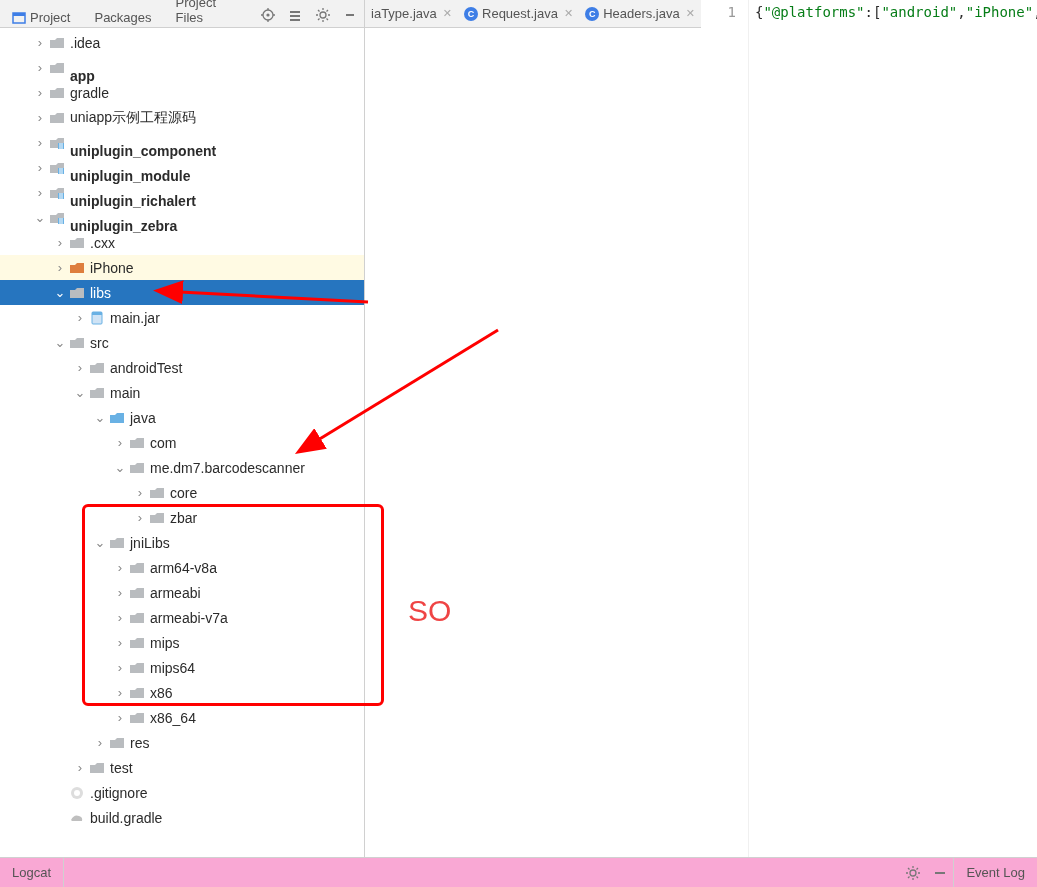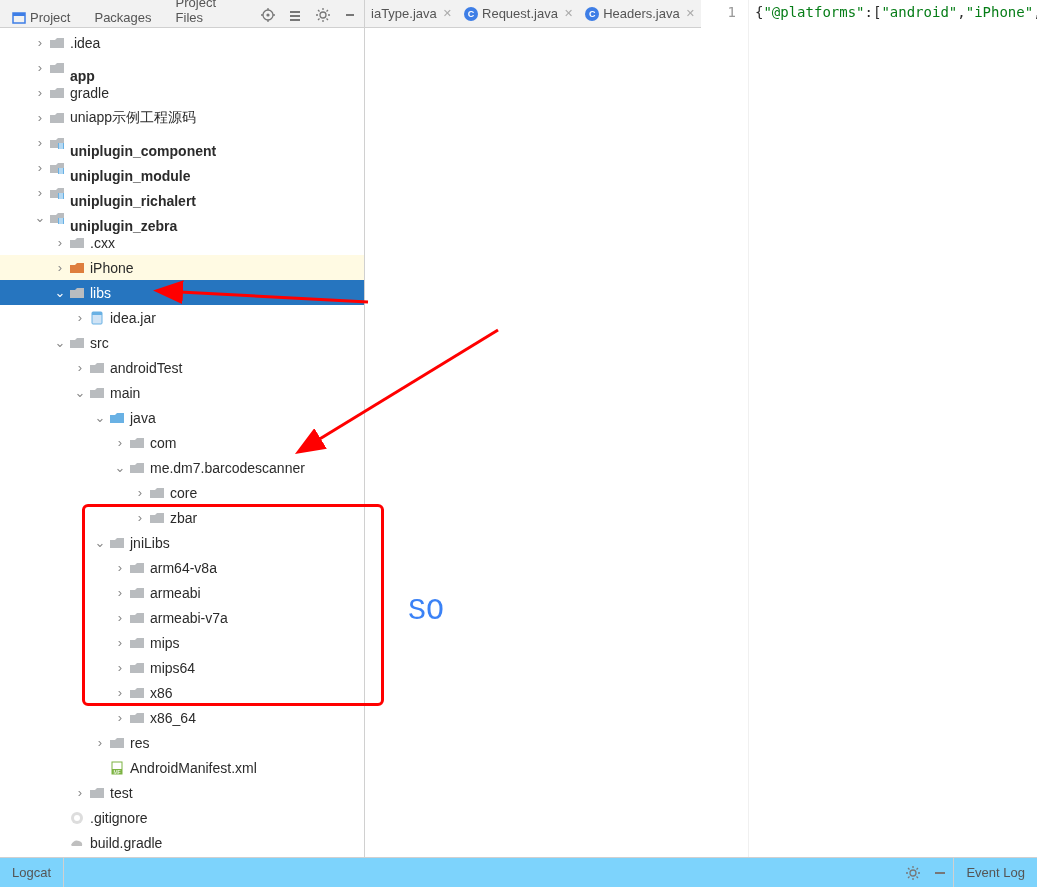--- a/index.html
+++ b/index.html
@@ -39,29 +39,29 @@
   .editor-body { flex: 1; display: flex; background: #fff; position: relative; }
   .gutter { width: 48px; text-align: right; padding: 4px 12px 0 0; color: #999; font-family: Consolas, monospace; font-size: 14px; background: #fff; border-right: 1px solid #f0f0f0; }
   .code-area { flex: 1; padding: 4px 0 0 6px; font-family: Consolas, monospace; font-size: 14px; white-space: pre; overflow: hidden; }
   .tok-brace { color: #2b2b2b; }
   .tok-key { color: #067d17; font-weight: 500; }
   .tok-str { color: #067d17; font-weight: 500; }
   
   .breadcrumb-bar { height: 26px; border-top: 1px solid #d4d4d4; display: flex; align-items: center; justify-content: center; background: #fff; font-size: 13px; color: #555; }
   
   
-  .bottom-bar { height: 30px; border-top: 1px solid #d0d0d0; display: flex; align-items: center; background: #7dd3fc; font-size: 13px; color: #555; }
+  .bottom-bar { height: 30px; border-top: 1px solid #d0d0d0; display: flex; align-items: center; background: #f9a8d4; font-size: 13px; color: #555; }
   .bottom-bar .bb-left { padding: 0 12px; border-right: 1px solid #d0d0d0; height: 100%; display: flex; align-items: center; cursor: pointer; }
   .bottom-bar .bb-spacer { flex: 1; }
   .bottom-bar .bb-btn { padding: 0 6px; cursor: pointer; display: flex; align-items: center; color: #666; }
   .bottom-bar .bb-right { padding: 0 12px; border-left: 1px solid #d0d0d0; height: 100%; display: flex; align-items: center; cursor: pointer; }
   
   
   .anno-layer { position: absolute; left: 0; top: 0; pointer-events: none; z-index: 50; }
-  .anno-text { position: absolute; color: #3b82f6; font-size: 30px; font-family: Liberation Mono, monospace; }
+  .anno-text { position: absolute; color: #ef4444; font-size: 30px; font-family: Liberation Sans, sans-serif; }
   .red-box { position: absolute; border: 3px solid #ff0000; border-radius: 6px; }
   
   
   .vscroll-thumb { position: absolute; right: 1px; top: 28px; width: 10px; height: 200px; background: #cfcfcf; border-radius: 2px; }
   
   .watermark { position: absolute; right: 20px; bottom: 34px; color: #ddd; font-size: 12px; font-style: italic; pointer-events: none; }
 </style>
 </head>
 <body>
 
@@ -241,21 +241,21 @@
           </div>
           <div class="tree-row">
             <span class="indent" style="width: 72px;"></span>
             <span class="arrow">›</span>
             <span class="node-icon">
               <svg width="16" height="16" viewBox="0 0 16 16">
                 <rect x="3" y="2" width="10" height="12" rx="1" fill="#cfe3f5" stroke="#69b1e4"></rect>
                 <rect x="3" y="2" width="10" height="3" fill="#69b1e4"></rect>
               </svg>
             </span>
-            <span class="node-label">idea.jar</span>
+            <span class="node-label">main.jar</span>
           </div>
           <div class="tree-row">
             <span class="indent" style="width: 52px;"></span>
             <span class="arrow">⌄</span>
             <span class="node-icon">
               <svg width="16" height="16" viewBox="0 0 16 16">
                 <path d="M1 5 L6 5 L8 3 L15 3 L15 13 L1 13 Z" fill="#b9bcbf"></path>
               </svg>
             </span>
             <span class="node-label">src</span>
@@ -412,32 +412,20 @@
           </div>
           <div class="tree-row">
             <span class="indent" style="width: 92px;"></span>
             <span class="arrow">›</span>
             <span class="node-icon">
               <svg width="16" height="16" viewBox="0 0 16 16">
                 <path d="M1 5 L6 5 L8 3 L15 3 L15 13 L1 13 Z" fill="#b9bcbf"></path>
               </svg>
             </span>
             <span class="node-label">res</span>
-          </div>
-          <div class="tree-row">
-            <span class="indent" style="width: 92px;"></span>
-            <span class="arrow"></span>
-            <span class="node-icon">
-              <svg width="16" height="16" viewBox="0 0 16 16">
-                <rect x="3" y="2" width="10" height="12" fill="#fff" stroke="#7cb342"></rect>
-                <rect x="3" y="9" width="10" height="5" fill="#7cb342"></rect>
-                <text x="8" y="13.5" font-size="5" fill="#fff" text-anchor="middle" font-family="Arial">MF</text>
-              </svg>
-            </span>
-            <span class="node-label">AndroidManifest.xml</span>
           </div>
           <div class="tree-row">
             <span class="indent" style="width: 72px;"></span>
             <span class="arrow">›</span>
             <span class="node-icon">
               <svg width="16" height="16" viewBox="0 0 16 16">
                 <path d="M1 5 L6 5 L8 3 L15 3 L15 13 L1 13 Z" fill="#b9bcbf"></path>
               </svg>
             </span>
             <span class="node-label">test</span>

